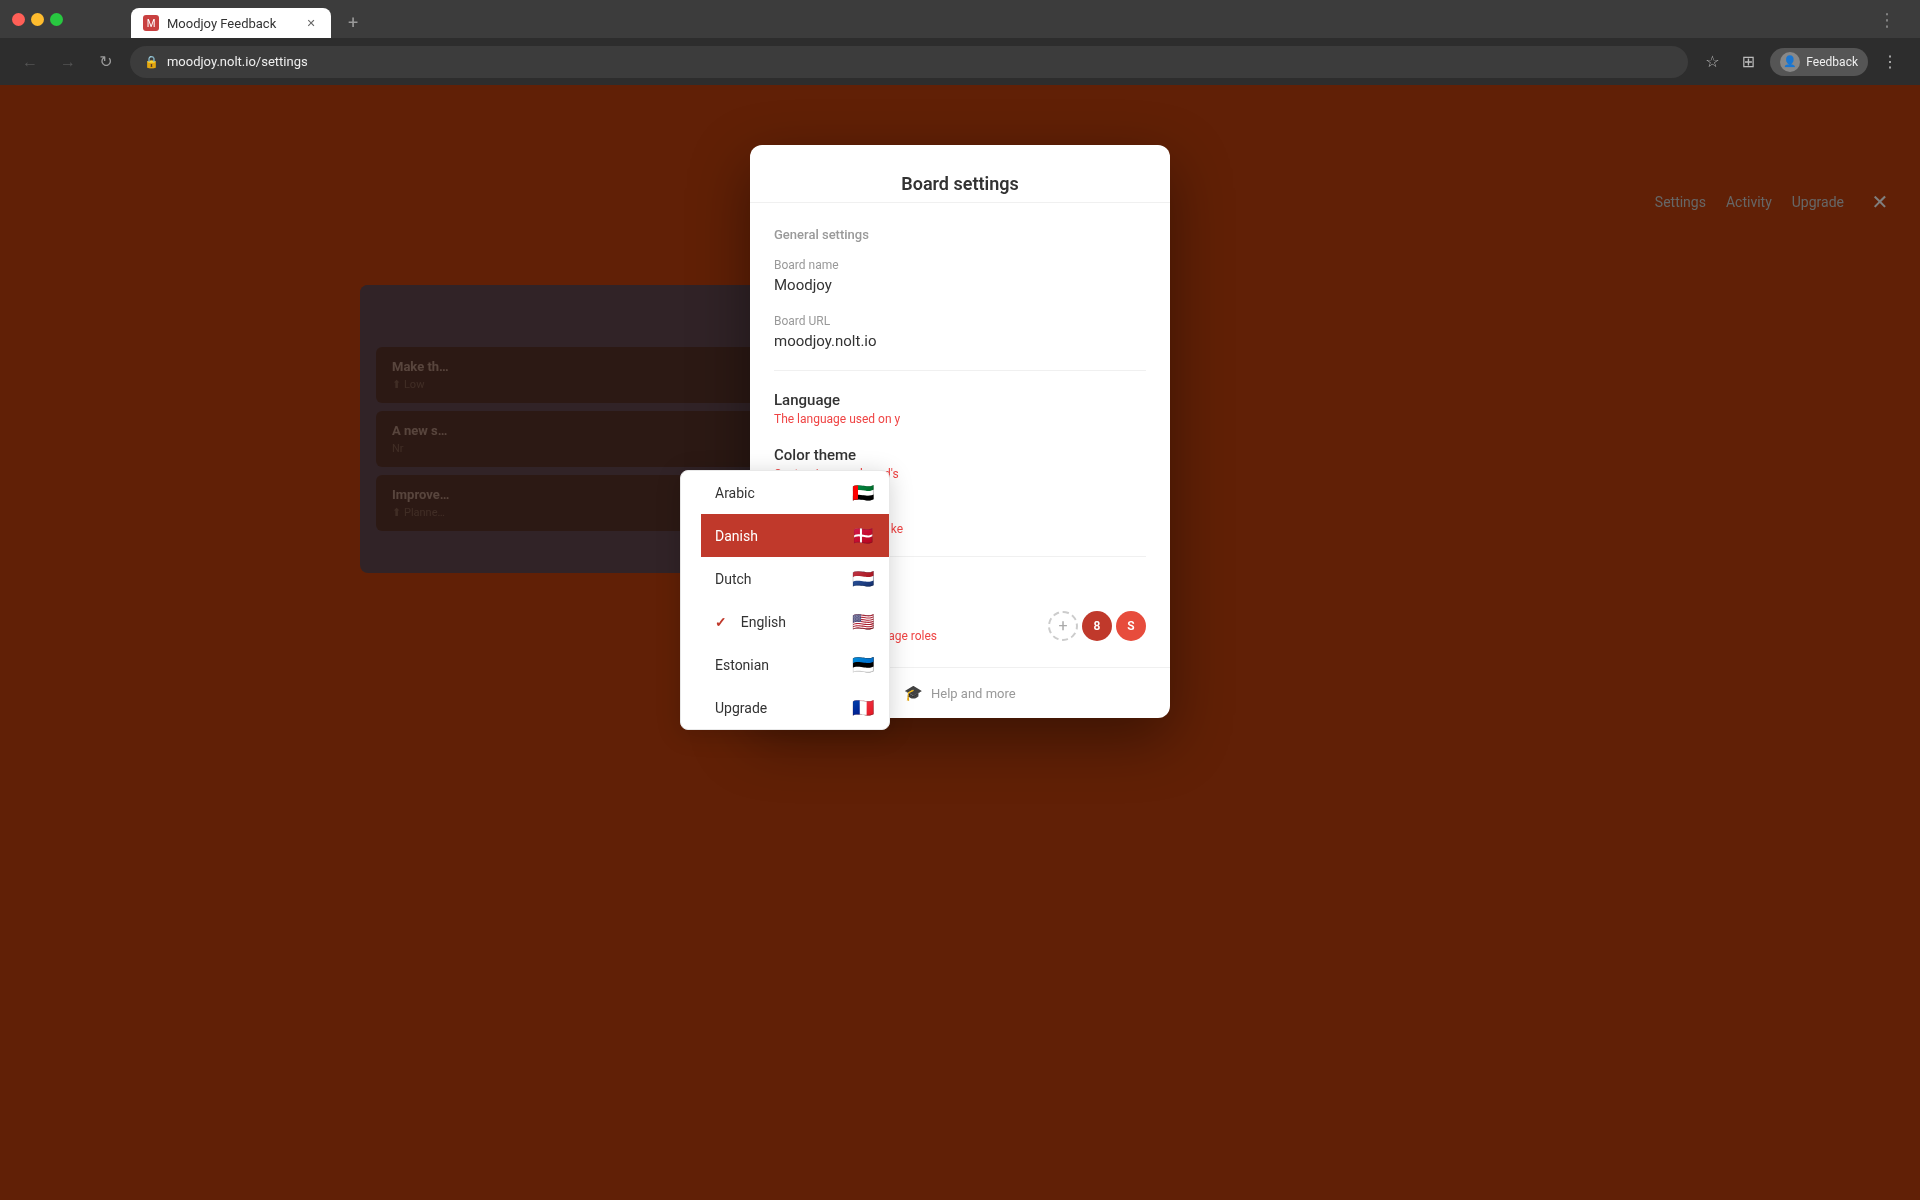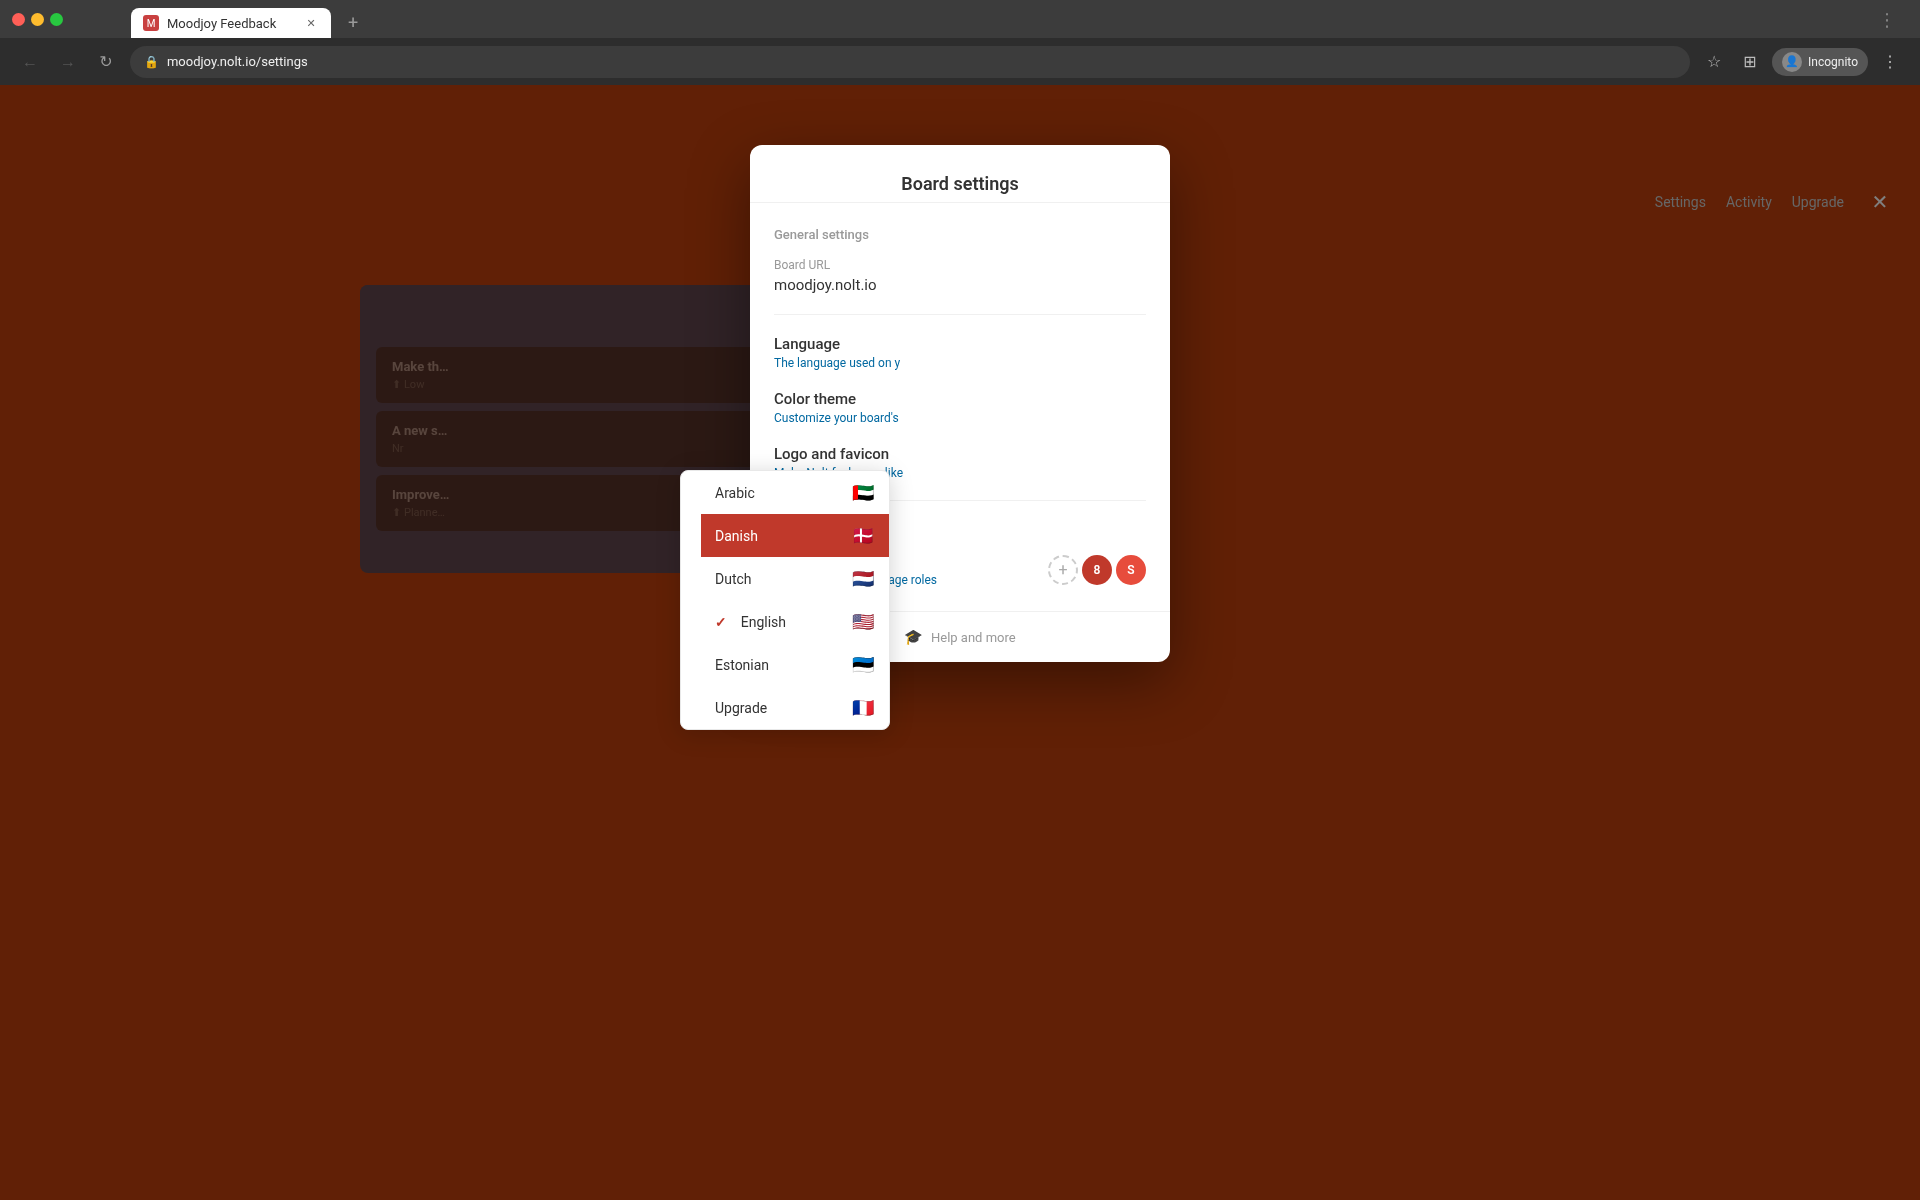--- a/index.html
+++ b/index.html
@@ -359,21 +359,21 @@
 
     .settings-row-title {
       font-size: 15px;
       color: #333;
       font-weight: 500;
       margin-bottom: 3px;
     }
 
     .settings-row-desc {
       font-size: 12px;
-      color: #0369a1;
+      color: #ef4444;
     }
 
     .divider {
       height: 1px;
       background: #f0f0f0;
       margin: 20px 0;
     }
 
     .manage-team-row {
       display: flex;
@@ -509,21 +509,21 @@
     <button class="nav-btn">↻</button>
     <div class="address-bar">
       <span class="lock-icon">🔒</span>
       <span class="address-text">moodjoy.nolt.io/settings</span>
     </div>
     <div class="toolbar-actions">
       <button class="toolbar-icon-btn">☆</button>
       <button class="toolbar-icon-btn">⊞</button>
       <div class="incognito-pill">
         <div class="incognito-avatar">👤</div>
-        <span>Incognito</span>
+        <span>Feedback</span>
       </div>
       <button class="toolbar-icon-btn">⋮</button>
     </div>
   </div>
 </div>
 
 <div class="page-bg">
 
   <div class="app-topnav">
     <a class="app-nav-link">Settings</a>
@@ -553,20 +553,24 @@
 <div class="modal-overlay">
   <div class="modal">
     <div class="modal-header">
       <h2 class="modal-title">Board settings</h2>
     </div>
 
     <div class="modal-body">
 
       <div class="section-label">General settings</div>
 
+      <div class="field-group">
+        <div class="field-label">Board name</div>
+        <div class="field-value">Moodjoy</div>
+      </div>
 
       <div class="field-group">
         <div class="field-label">Board URL</div>
         <div class="field-value">moodjoy.nolt.io</div>
       </div>
 
       <div class="divider"></div>
 
       <div class="settings-row">
         <div class="settings-row-left">

